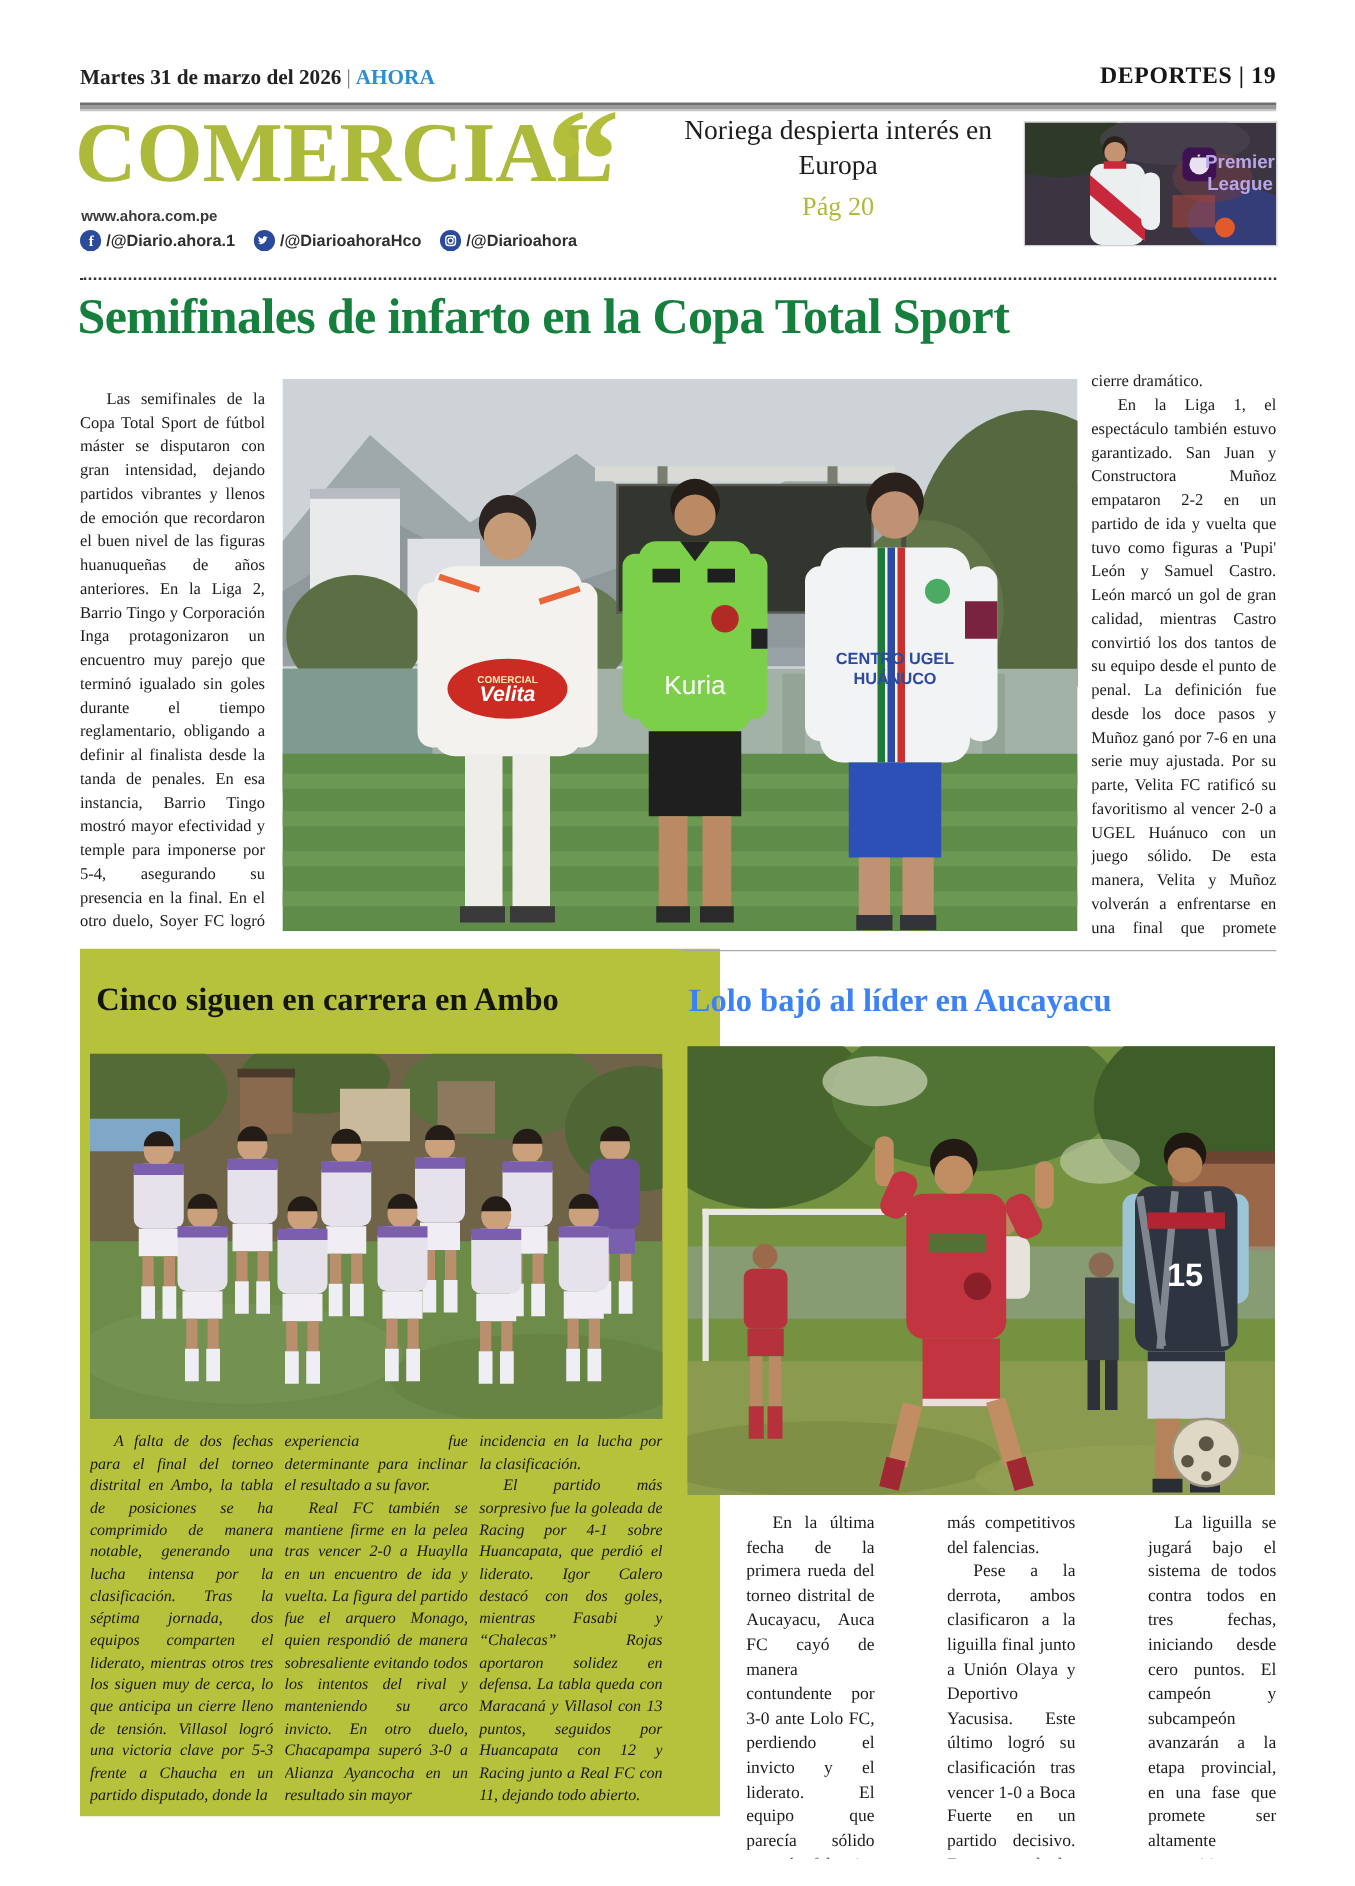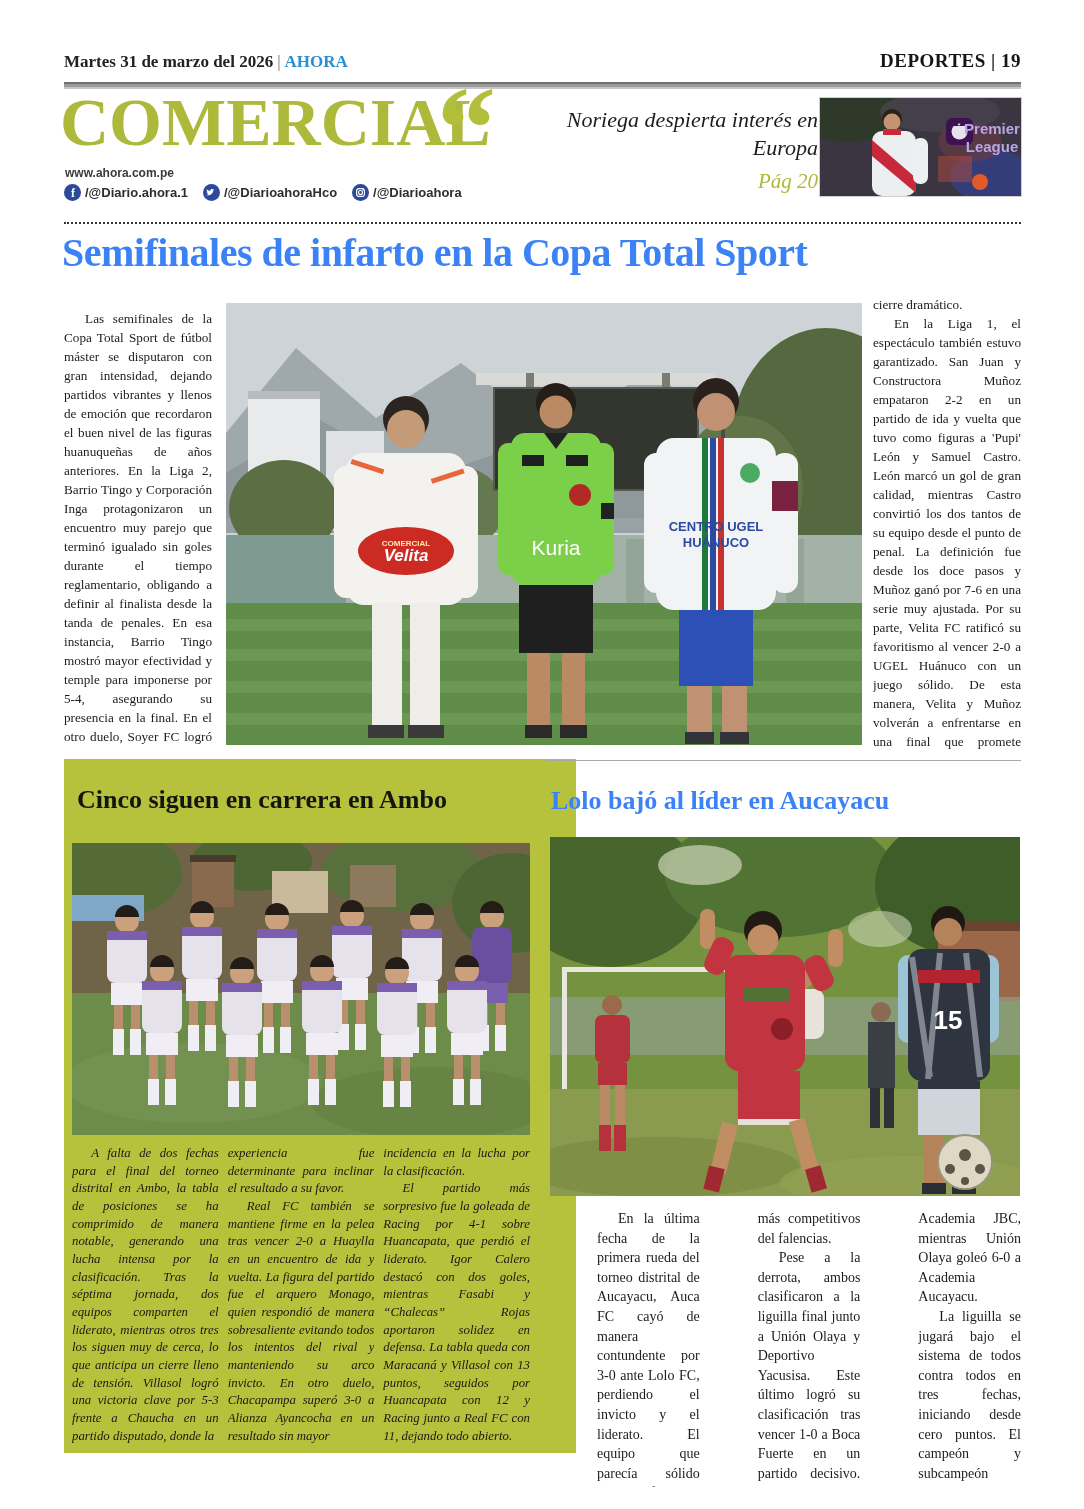--- a/index.html
+++ b/index.html
@@ -17,30 +17,30 @@
   
   .masthead-title{position:absolute;left:60px;top:88px;font-size:68px;line-height:1;
                   font-weight:bold;color:#adb93b;letter-spacing:0;}
   .website{position:absolute;left:65px;top:166px;font-family:"Liberation Sans",sans-serif;
            font-size:12px;font-weight:bold;color:#3a3a3a;}
   .social-row{position:absolute;left:64px;top:184px;display:flex;gap:15px;align-items:center;
               font-family:"Liberation Sans",sans-serif;font-size:13px;font-weight:bold;color:#2e2e2e;}
   .social-item{display:flex;gap:4px;align-items:center;}
   .quote-glyph{position:absolute;left:437px;top:70px;font-size:118px;line-height:1;
                color:#b3bf3a;font-weight:bold;}
-  .teaser{position:absolute;left:523px;top:106px;width:295px;text-align:right;font-style:italic;}
+  .teaser{position:absolute;left:523px;top:90px;width:295px;text-align:center;}
   .teaser-text{font-size:22px;line-height:1.25;color:#1d1d1d;}
   .teaser-page{font-size:21px;color:#aeba3a;margin-top:8px;}
   .promo{position:absolute;left:820px;top:98px;width:201px;height:98px;outline:1px solid #cfcfcf;}
 
   .dotted-rule{position:absolute;left:64px;right:63px;top:222px;border-top:2px dotted #333;}
 
   
   .headline-main{position:absolute;left:62px;top:229px;width:960px;font-size:40px;
-                 font-weight:bold;color:#3b82f6;letter-spacing:-.5px;}
+                 font-weight:bold;color:#15803d;letter-spacing:-.5px;}
   .bodycol{position:absolute;text-align:justify;color:#1b1b1b;}
   .bodycol p{margin:0;}
   .bodycol p.ind{text-indent:1.6em;}
   #col-main-left{left:64px;top:309px;width:148px;height:440px;font-size:13.2px;line-height:1.44;overflow:hidden;}
   #col-main-right{left:873px;top:295px;width:148px;height:456px;font-size:13.2px;line-height:1.44;overflow:hidden;}
   .main-photo{position:absolute;left:226px;top:303px;width:636px;height:442px;}
 
   
   .ambo-box{position:absolute;left:64px;top:759px;width:512px;height:694px;background:#b6c23c;}
   .ambo-headline{position:absolute;left:13px;top:26px;font-size:26px;font-weight:bold;color:#15150f;}
@@ -376,18 +376,17 @@
 
   <div class="auca-cols">
     <div class="bcol">
       <p class="ind">En la última fecha de la primera rueda del torneo distrital de Aucayacu, Auca FC cayó de manera contundente por 3-0 ante Lolo FC, perdiendo el invicto y el liderato. El equipo que parecía sólido mostró falencias que fueron bien aprovechadas por su rival, que confirmó ser uno de los</p>
     </div>
     <div class="bcol">
       <p>más competitivos del falencias.</p>
       <p class="ind">Pese a la derrota, ambos clasificaron a la liguilla final junto a Unión Olaya y Deportivo Yacusisa. Este último logró su clasificación tras vencer 1-0 a Boca Fuerte en un partido decisivo. En otro resultado, Defensor Primavera superó 6-5 a</p>
     </div>
     <div class="bcol">
-      <p>Academia JBC, mientras Unión Olaya goleó 6-0 a Academia Aucayacu.</p>
       <p class="ind">La liguilla se jugará bajo el sistema de todos contra todos en tres fechas, iniciando desde cero puntos. El campeón y subcampeón avanzarán a la etapa provincial, en una fase que promete ser altamente competitiva.</p>
     </div>
   </div>
 
 </div>
 
 </body></html>

